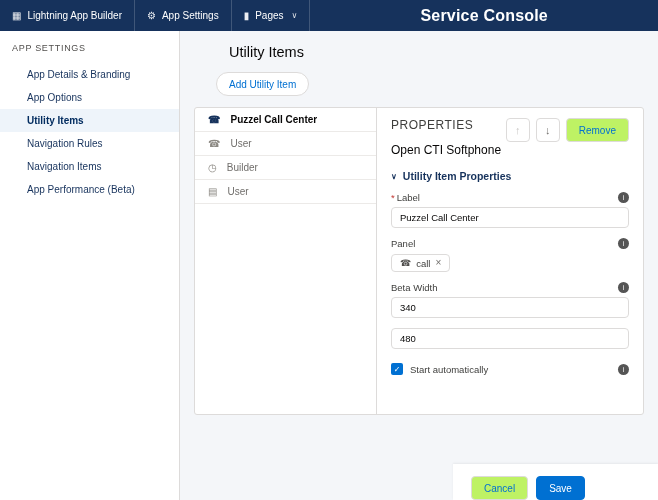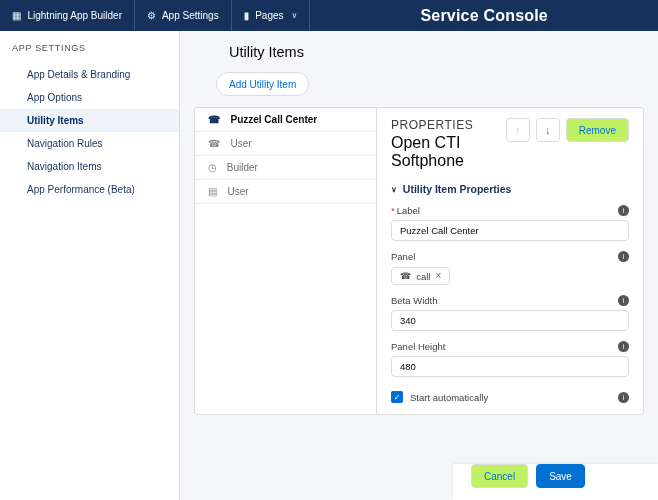--- a/index.html
+++ b/index.html
@@ -31,21 +31,21 @@
   .card{margin:0 14px;height:308px;background:#fff;border:1px solid var(--border,#dddbda);border-radius:3px;display:flex;overflow:hidden}
   .util-list{width:182px;border-right:1px solid var(--border,#dddbda)}
   .util-row{display:flex;align-items:center;gap:10px;height:24px;padding:0 13px;border-bottom:1px solid #eceae8;font-size:10px;color:#706e6b;cursor:pointer}
   .u-icon{font-size:10px;color:#8c8983;line-height:1}
   .util-row.selected{color:#080707;font-weight:700}
   .util-row.selected .u-icon{color:#16325c}
 
   .props{flex:1;padding:10px 14px 0;position:relative;overflow:hidden}
   .props-head{display:flex;justify-content:space-between;align-items:flex-start}
   .props-eyebrow{font-size:12px;letter-spacing:.5px;color:#3e3e3c}
-  .props-type{font-size:16px;margin-top:2px;color:#080707}
+  .props-type{font-size:12px;margin-top:11px;color:#080707}
   .head-actions{display:flex;gap:6px;align-items:center}
   .icon-btn{width:24px;height:24px;border:1px solid var(--border,#dddbda);border-radius:4px;background:#fff;color:#706e6b;font-size:11px;cursor:pointer;font-family:inherit;line-height:1}
   .icon-btn.disabled{color:#c9c7c5}
   .btn{height:24px;padding:0 12px;border:1px solid var(--border,#dddbda);border-radius:4px;background:#bef264;color:var(--accent,#0070d2);font-size:10px;font-family:inherit;cursor:pointer}
   .btn-primary{background:var(--accent,#0070d2);border-color:var(--accent,#0070d2);color:#fff}
 
   .section-head{margin-top:13px;display:flex;align-items:center;gap:6px;font-size:10.5px;font-weight:700;color:#16325c;cursor:pointer}
   .section-chevron{font-size:8px;color:#16325c}
 
   .field{margin-top:10px}
@@ -54,21 +54,21 @@
   .info{margin-left:auto;width:11px;height:11px;border-radius:50%;background:#555;color:#fff;font-size:7px;display:flex;align-items:center;justify-content:center;cursor:pointer;flex:none}
   .text-input{display:block;width:100%;height:21px;margin-top:4px;border:1px solid var(--border,#dddbda);border-radius:4px;padding:0 8px;font-size:9.5px;color:#080707;font-family:inherit;background:#fff}
   .pill{display:inline-flex;align-items:center;gap:5px;margin-top:5px;border:1px solid var(--border,#dddbda);border-radius:4px;padding:0 8px;font-size:9.5px;color:#3e3e3c;height:18px;cursor:default}
   .pill-icon{font-size:9px;color:#514f4d}
   .pill-x{color:#706e6b;cursor:pointer;font-size:10px;line-height:1}
 
   .check-row{margin-top:14px;display:flex;align-items:center;gap:7px;font-size:9.5px;color:#3e3e3c}
   .checkbox{width:12px;height:12px;border-radius:2px;background:var(--accent,#0070d2);color:#fff;font-size:8px;display:flex;align-items:center;justify-content:center;cursor:pointer;flex:none}
 
   
-  .footer{position:absolute;right:0;bottom:0;width:205px;height:36px;background:#fff;display:flex;align-items:flex-start;gap:8px;padding-left:18px;box-shadow:0 -1px 2px rgba(0,0,0,.06)}
+  .footer{position:absolute;right:0;bottom:0;width:205px;height:36px;background:#fff;display:flex;align-items:flex-end;gap:8px;padding-left:18px;box-shadow:0 -1px 2px rgba(0,0,0,.06)}
 </style>
 </head>
 <body>
 
 <header class="navbar">
   <div class="nav-seg">
     <span class="nav-icon">▦</span>
     <span>Lightning App Builder</span>
   </div>
   <div class="nav-seg">
@@ -163,24 +163,20 @@
 
       <div class="field">
         <div class="label-row">
           <span>Beta Width</span>
           <span class="info">i</span>
         </div>
         <input class="text-input" type="text" value="340" style="">
       </div>
 
       <div class="field">
-        <div class="label-row">
-          <span>Panel Height</span>
-          <span class="info">i</span>
-        </div>
         <input class="text-input" type="text" value="480" style="">
       </div>
 
       <div class="check-row">
         <span class="checkbox">✓</span>
         <span>Start automatically</span>
         <span class="info">i</span>
       </div>
     </div>
   </section>

